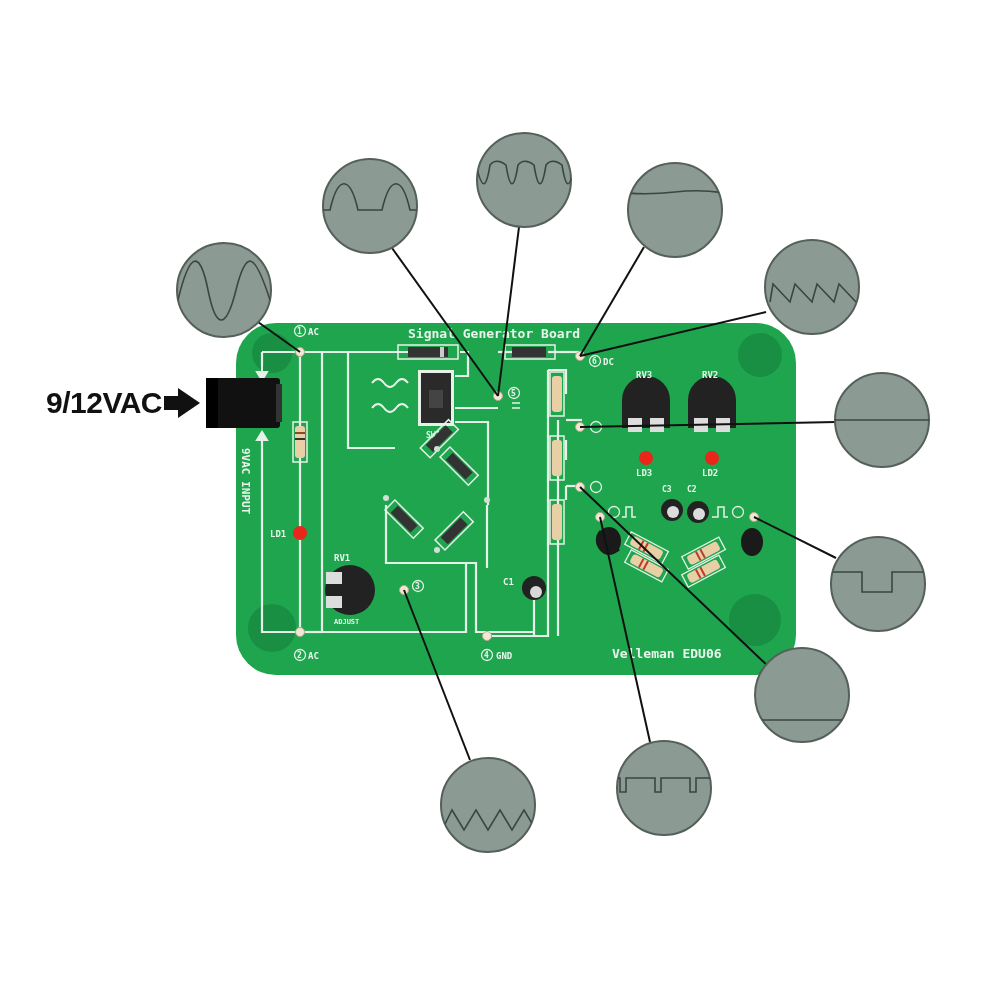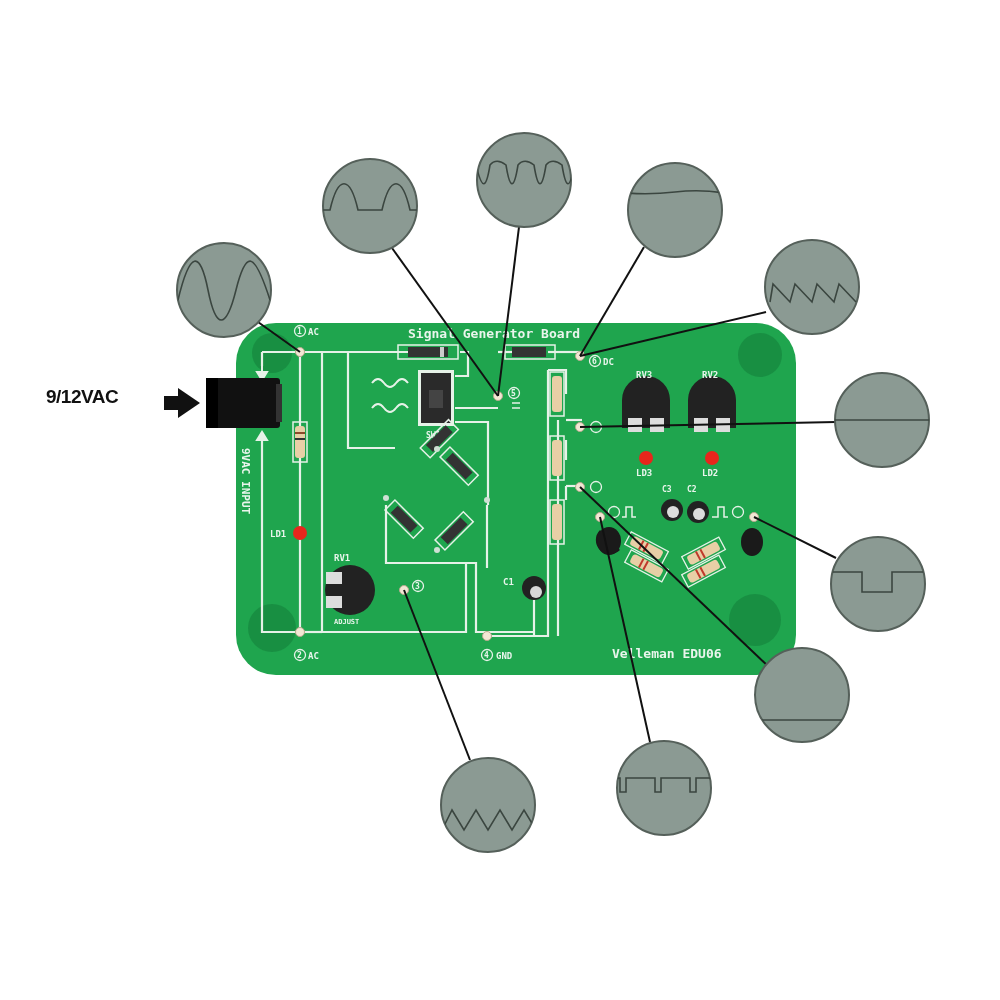--- a/index.html
+++ b/index.html
@@ -1,18 +1,18 @@
 <!DOCTYPE html>
 <html><head>
 <meta charset="utf-8">
 <style>
   html, body { margin:0; padding:0; background:#ffffff; }
   body { width:1000px; height:1000px; position:relative; overflow:hidden; font-family:"DejaVu Sans", sans-serif; }
   #stage { position:absolute; left:0; top:0; width:1000px; height:1000px; }
-  .input-label { position:absolute; left:46px; top:386px; font-family:"Liberation Sans", sans-serif; font-weight:bold; font-size:19px; color:#111; letter-spacing:-0.5px; }
+  .input-label { position:absolute; left:46px; top:386px; font-family:"Liberation Sans", sans-serif; font-weight:bold; font-size:30px; color:#111; letter-spacing:-0.5px; }
   .silk { font-family:"DejaVu Sans Mono", monospace; fill:#e9f5ec; font-weight:bold; }
 </style>
 </head>
 <body>
 
 <div class="input-label">9/12VAC</div>
 
 <svg id="stage" viewBox="0 0 1000 1000" xmlns="http://www.w3.org/2000/svg">
   <defs>
     <clipPath id="c1">

